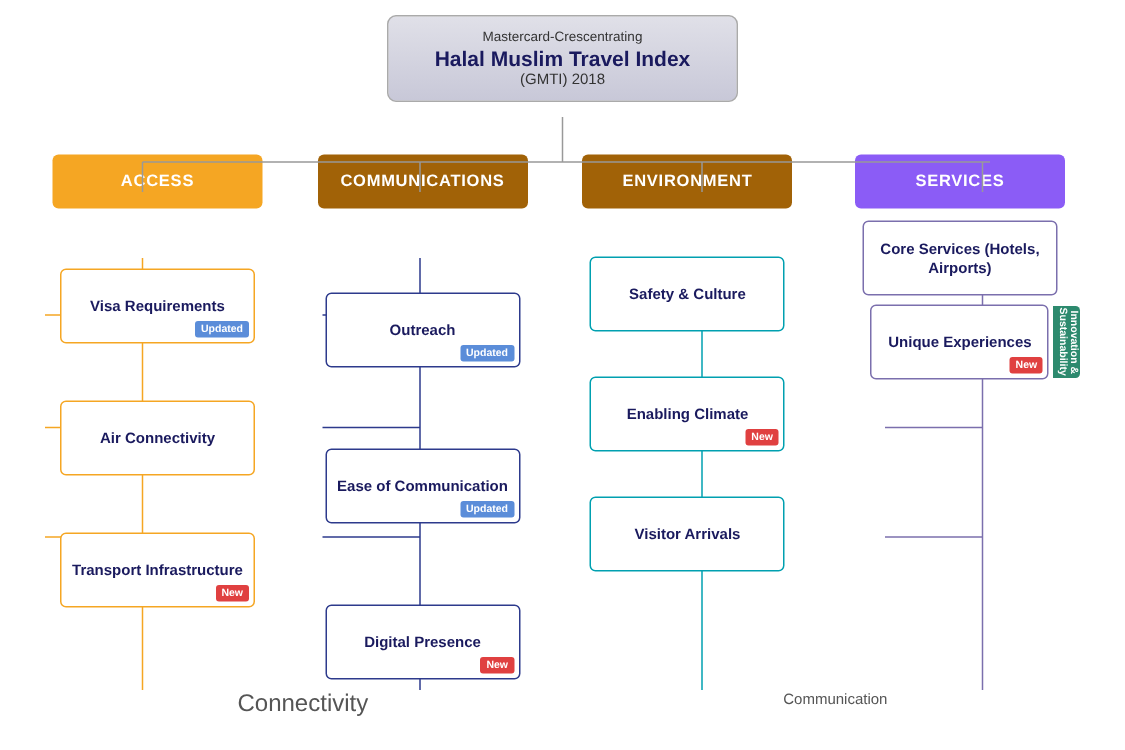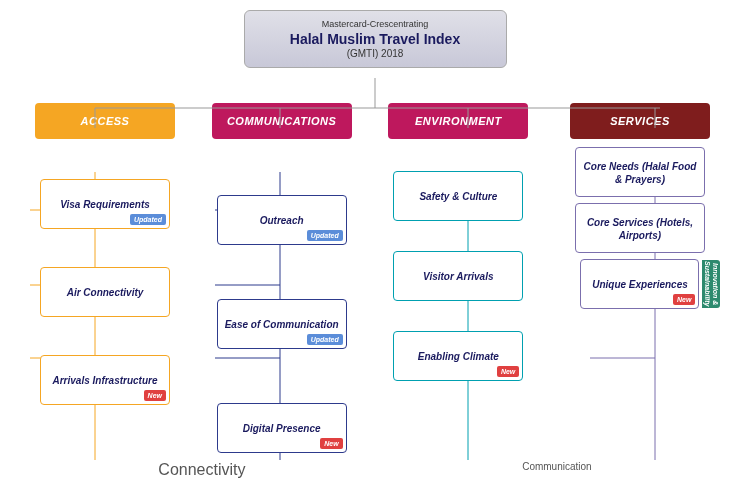--- a/index.html
+++ b/index.html
@@ -25,21 +25,21 @@
       justify-content: center;
       margin-bottom: 0;
     }
 
     .root-box {
       background: linear-gradient(to bottom, #e0e0e8, #c8c8d8);
       border: 1px solid #aaa;
       border-radius: 6px;
       padding: 8px 20px;
       text-align: center;
-      width: 263px;
+      width: 234px;
     }
 
     .root-box .subtitle {
       font-size: 9px;
       color: #333;
       margin-bottom: 2px;
     }
 
     .root-box .title {
       font-size: 14px;
@@ -69,39 +69,38 @@
       justify-content: space-between;
       margin-top: 0;
       padding: 0 5px;
     }
 
     .column {
       display: flex;
       flex-direction: column;
       align-items: center;
       width: 170px;
-      font-style: italic;
     }
 
     
     .cat-header {
       width: 140px;
       padding: 12px 10px;
       text-align: center;
       border-radius: 4px;
       font-size: 11px;
       font-weight: bold;
       color: #fff;
       letter-spacing: 0.5px;
       margin-bottom: 8px;
     }
 
     .cat-access { background-color: #f5a623; }
-    .cat-communications { background-color: #be185d; }
-    .cat-services { background-color: #7f1d1d; }
+    .cat-communications { background-color: #a16207; }
+    .cat-services { background-color: #8b5cf6; }
 
     
     .sub-items {
       display: flex;
       flex-direction: column;
       align-items: center;
       gap: 6px;
       width: 140px;
     }
 
@@ -226,21 +225,21 @@
       <div class="cat-header cat-access">ACCESS</div>
       <div class="sub-items">
         <div class="sub-item border-orange">
           <span>Visa Requirements</span>
           <span class="badge badge-updated">Updated</span>
         </div>
         <div class="sub-item border-orange">
           <span>Air Connectivity</span>
         </div>
         <div class="sub-item border-orange">
-          <span>Arrivals Infrastructure</span>
+          <span>Transport Infrastructure</span>
           <span class="badge badge-new">New</span>
         </div>
       </div>
     </div>
 
     <div class="column">
       <div class="cat-header cat-communications">COMMUNICATIONS</div>
       <div class="sub-items">
         <div class="sub-item border-blue">
           <span>Outreach</span>
@@ -257,35 +256,32 @@
       </div>
     </div>
 
     <div class="column">
       <div class="cat-header cat-communications">ENVIRONMENT</div>
       <div class="sub-items">
         <div class="sub-item border-teal">
           <span>Safety &amp; Culture</span>
         </div>
         <div class="sub-item border-teal">
+          <span>Enabling Climate</span>
+          <span class="badge badge-new">New</span>
+        </div>
+        <div class="sub-item border-teal">
           <span>Visitor Arrivals</span>
-        </div>
-        <div class="sub-item border-teal">
-          <span>Enabling Climate</span>
-          <span class="badge badge-new">New</span>
         </div>
       </div>
     </div>
 
     <div class="column" style="width:180px;">
       <div class="cat-header cat-services">SERVICES</div>
       <div class="sub-items">
-        <div class="sub-item border-purple">
-          <span>Core Needs (Halal Food &amp; Prayers)</span>
-        </div>
         <div class="sub-item border-purple">
           <span>Core Services (Hotels, Airports)</span>
         </div>
         <div class="sub-item border-purple services-last-item" style="width:119px; position:relative; overflow:visible;">
           <span>Unique Experiences</span>
           <span class="badge badge-new">New</span>
           <div class="innovation-label">Innovation &amp; Sustainability</div>
         </div>
       </div>
     </div>

